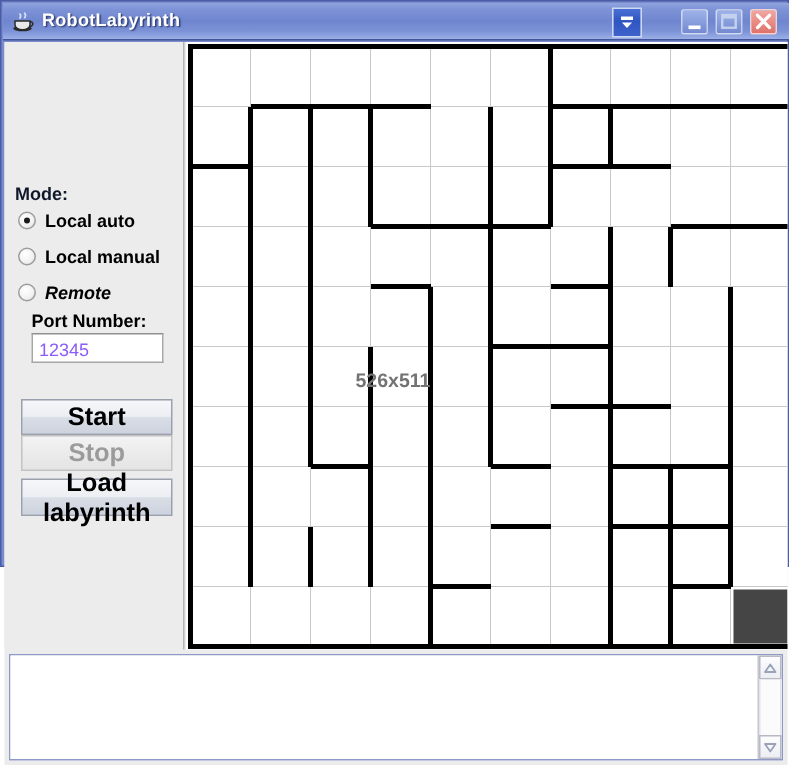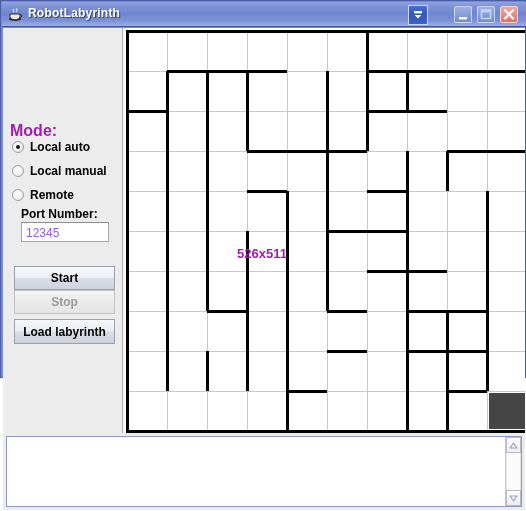--- a/index.html
+++ b/index.html
@@ -93,36 +93,36 @@
     left: 0px; top: 0px;
     width: 120px;
     height: 405px;
     background: #ececed;
     border-right: 1px solid #b4b4b4;
     box-sizing: border-box;
   }
   #mode-label {
     position: absolute;
     left: 7px; top: 94px;
-    font-size: 16px;
-    font-weight: bold;
-    color: #a21caf;
+    font-size: 12px;
+    font-weight: bold;
+    color: #0f172a;
   }
   .radio-row {
     position: absolute;
     left: 9px;
     height: 18px;
     display: flex;
     align-items: center;
     gap: 6px;
     cursor: default;
   }
   #radio-0 { top: 110px; }
   #radio-1 { top: 134px; }
-  #radio-2 { top: 158px; }
+  #radio-2 { top: 158px; font-style: italic; }
   .radio-mark {
     width: 12px; height: 12px;
     border-radius: 50%;
     box-sizing: border-box;
     border: 1px solid #9d9d9d;
     background: radial-gradient(circle at 38% 34%, #ffffff 0%, #f1f1f1 60%, #dcdcdc 100%);
     position: relative;
     flex: none;
   }
   .radio-mark.on::after {
@@ -157,21 +157,21 @@
     font-size: 12px;
     color: #8b5cf6;
     padding: 2px 0 0 4px;
     font-family: "Liberation Sans", sans-serif;
     outline: none;
   }
 
   .btn {
     position: absolute;
     box-sizing: border-box;
-    font-size: 12px;
+    font-size: 17px;
     font-weight: bold;
     color: #000;
     text-align: center;
     cursor: default;
     border: 1px solid #9aa0ae;
     background: linear-gradient(to bottom, #f6f7fa 0%, #eceef3 48%, #d9dde6 52%, #cdd3de 100%);
     display: flex;
     align-items: center;
     justify-content: center;
     user-select: none;
@@ -247,21 +247,21 @@
     border-right: 1px solid #e3e3ea;
     box-sizing: border-box;
   }
 
   
   #size-overlay {
     position: absolute;
     left: 113px; top: 218px;
     font-size: 13px;
     font-weight: bold;
-    color: #a21caf;
+    color: #737373;
     white-space: nowrap;
     user-select: none;
   }
 </style>
 </head>
 <body>
 
 <div id="window">
 
   <div id="titlebar">

